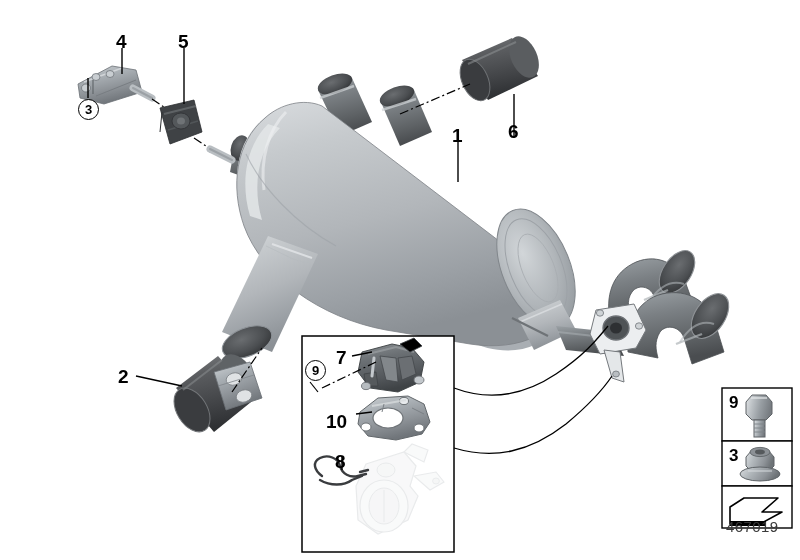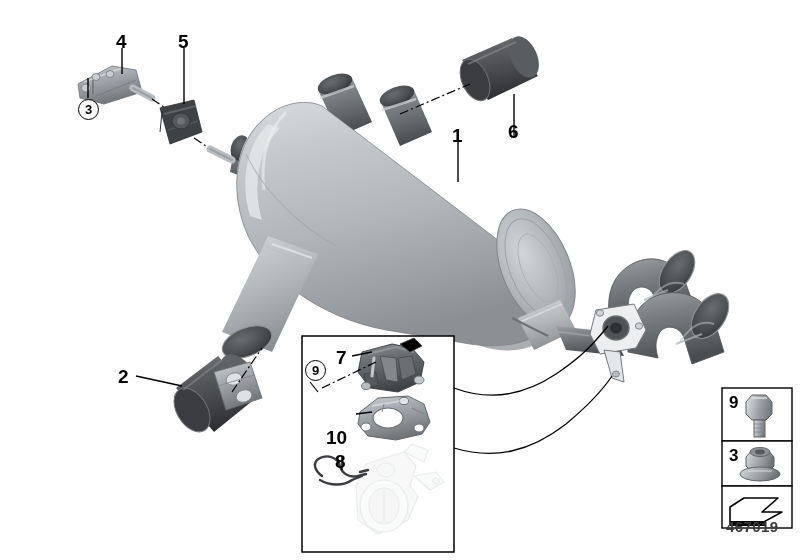--- a/index.html
+++ b/index.html
@@ -382,24 +382,24 @@
       </g>
     </g>
   </svg>
 
   <div class="callout" style="left:116px;top:32px;">4</div>
   <div class="callout" style="left:178px;top:32px;">5</div>
   <div class="callout" style="left:452px;top:126px;">1</div>
   <div class="callout" style="left:508px;top:122px;">6</div>
   <div class="callout" style="left:118px;top:367px;">2</div>
   <div class="callout" style="left:336px;top:348px;">7</div>
-  <div class="callout" style="left:326px;top:428px;">10</div>
+  <div class="callout" style="left:326px;top:412px;">10</div>
   <div class="callout" style="left:335px;top:452px;">8</div>
 
   <div class="circ-num" style="left:78px;top:99px;">3</div>
   <div class="circ-num" style="left:305px;top:360px;">9</div>
 
   <div class="legend-num" style="left:729px;top:394px;">9</div>
   <div class="legend-num" style="left:729px;top:447px;">3</div>
 
-  <div class="diagram-id" style="left:726px;top:518px;font-weight:bold;">467019</div>
+  <div class="diagram-id" style="left:726px;top:518px;">467019</div>
 
 </div>
 
 </body></html>

